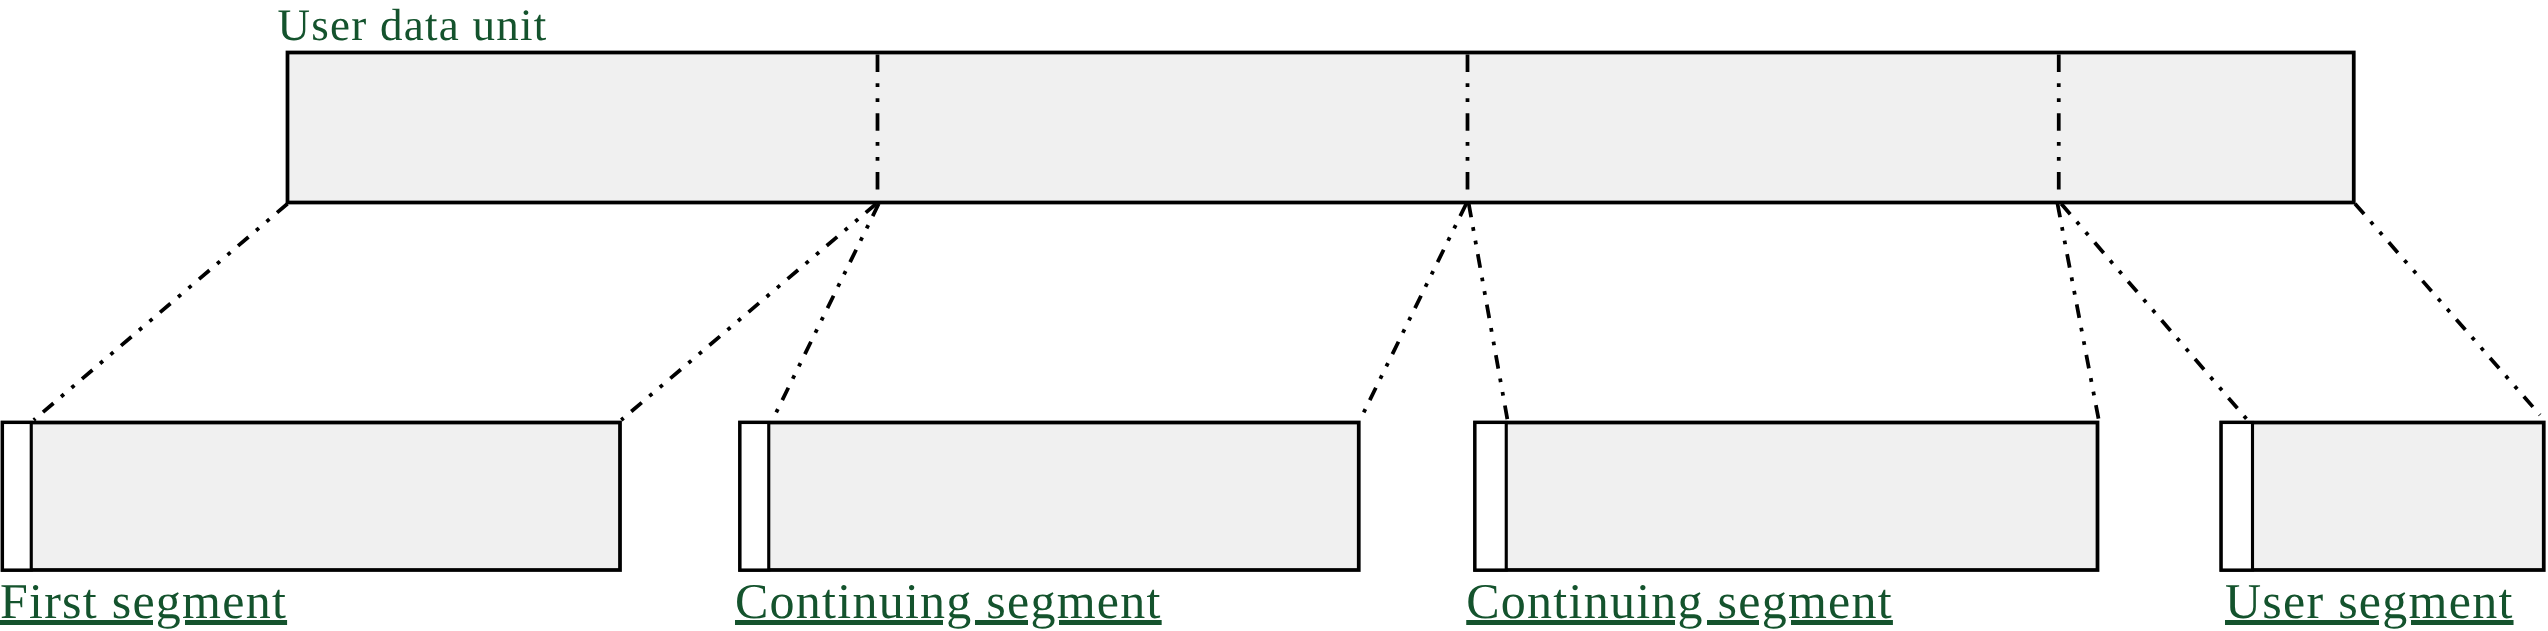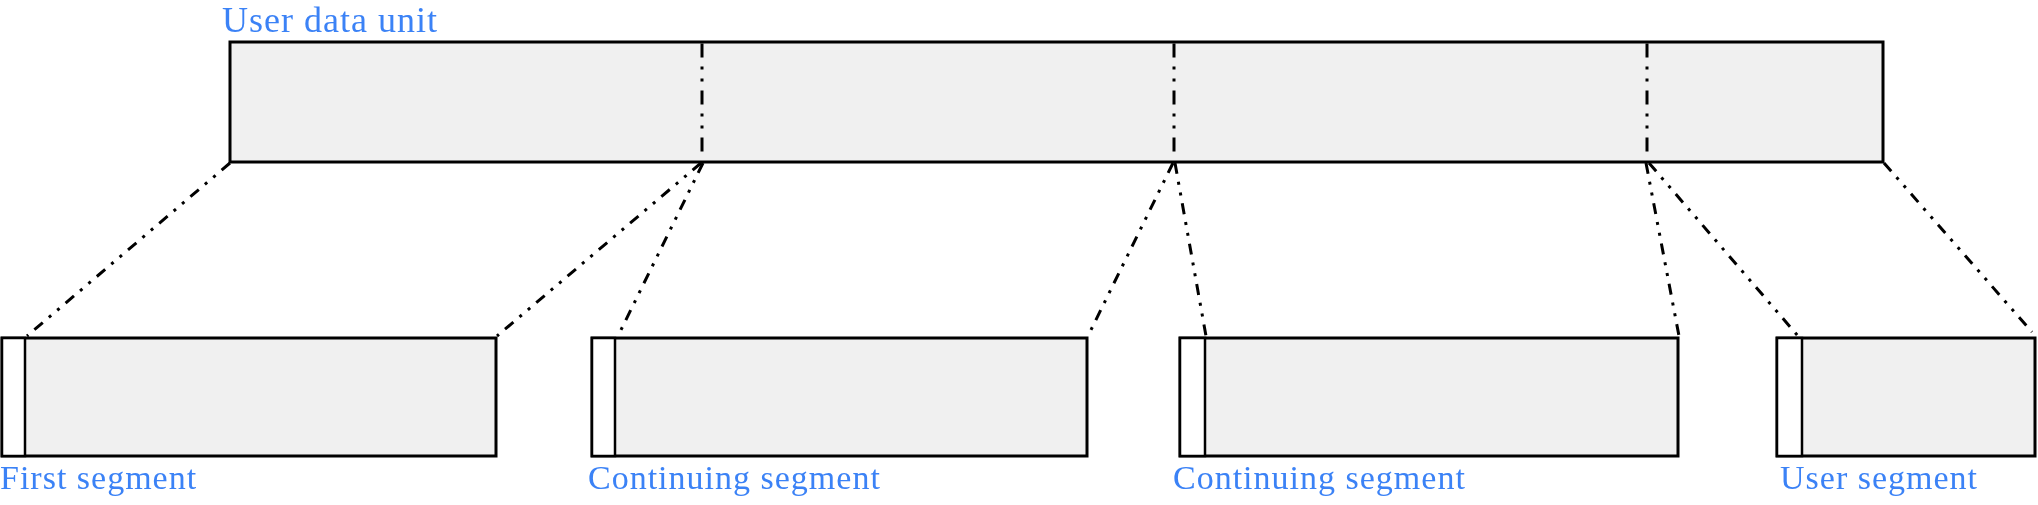--- a/index.html
+++ b/index.html
@@ -15,34 +15,35 @@
     overflow: hidden;
     font-family: "Liberation Serif", "DejaVu Serif", serif;
   }
   #diagram-svg {
     position: absolute;
     left: 0;
     top: 0;
   }
   .lbl {
     position: absolute;
-    color: #3b82f6;
+    color: #14532d;
     white-space: nowrap;
     line-height: 1;
   }
   .title-lbl {
     left: 222px;
     top: 2px;
     font-size: 36px;
     letter-spacing: 1px;
   }
   .seg-lbl {
     top: 461px;
-    font-size: 34px;
+    font-size: 40px;
     letter-spacing: 1px;
+    text-decoration: underline;
   }
   .seg-lbl-1 { left: 0px; }
   .seg-lbl-2 { left: 588px; }
   .seg-lbl-3 { left: 1173px; }
   .seg-lbl-4 { left: 1780px; }
 
   .solid-stroke { stroke: #000000; stroke-width: 3; }
   .thin-stroke  { stroke: #000000; stroke-width: 2.5; }
   .dashdot-v    { stroke: #000000; stroke-width: 3; fill: none; stroke-dasharray: 14 9 3 9 3 9; }
   .dashdot-d    { stroke: #000000; stroke-width: 3; fill: none; stroke-dasharray: 11 8 3 8 3 8; }

